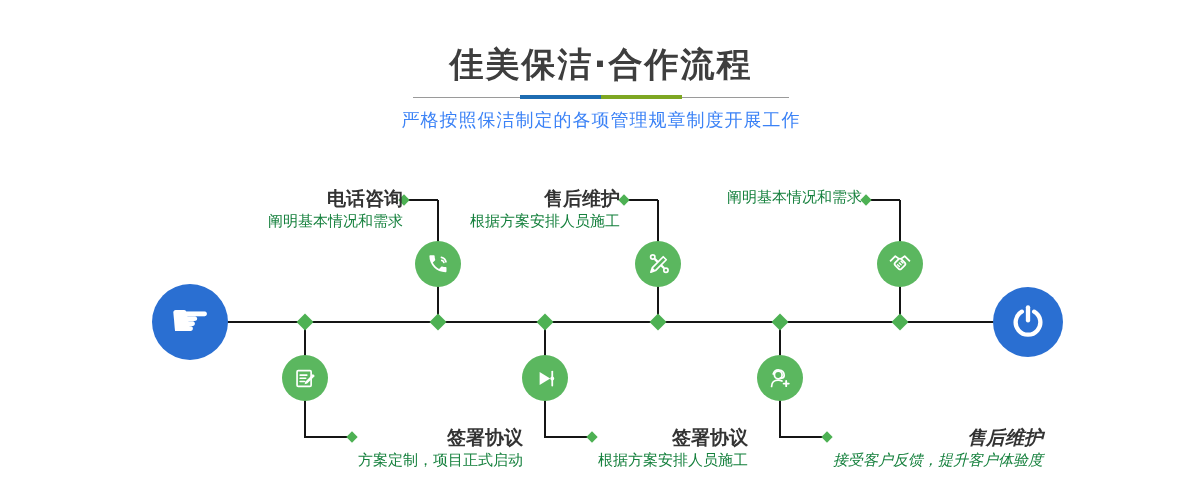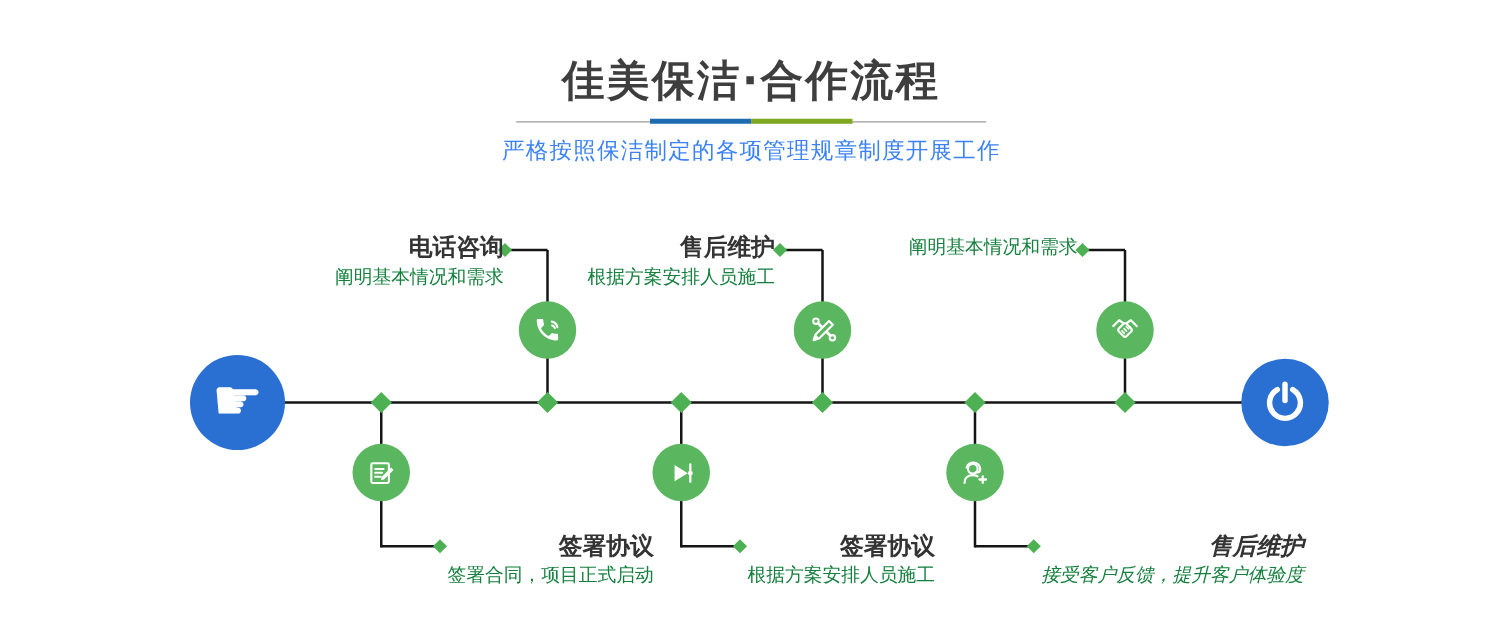--- a/index.html
+++ b/index.html
@@ -166,21 +166,21 @@
   <div class="step top" style="left:452px;">
     <div class="t">售后维护</div>
     <div class="d">根据方案安排人员施工</div>
   </div>
   <div class="step top" style="left:694px;">
     <div class="d">阐明基本情况和需求</div>
   </div>
 
   <div class="step bottom" style="left:358px;">
     <div class="t">签署协议</div>
-    <div class="d">签署合同，项目正式启动</div>
+    <div class="d">方案定制，项目正式启动</div>
   </div>
   <div class="step bottom" style="left:598px;">
     <div class="t">签署协议</div>
     <div class="d">根据方案安排人员施工</div>
   </div>
   <div class="step bottom" style="left:833px;font-style:italic;">
     <div class="t">售后维护</div>
     <div class="d">接受客户反馈，提升客户体验度</div>
   </div>
 

